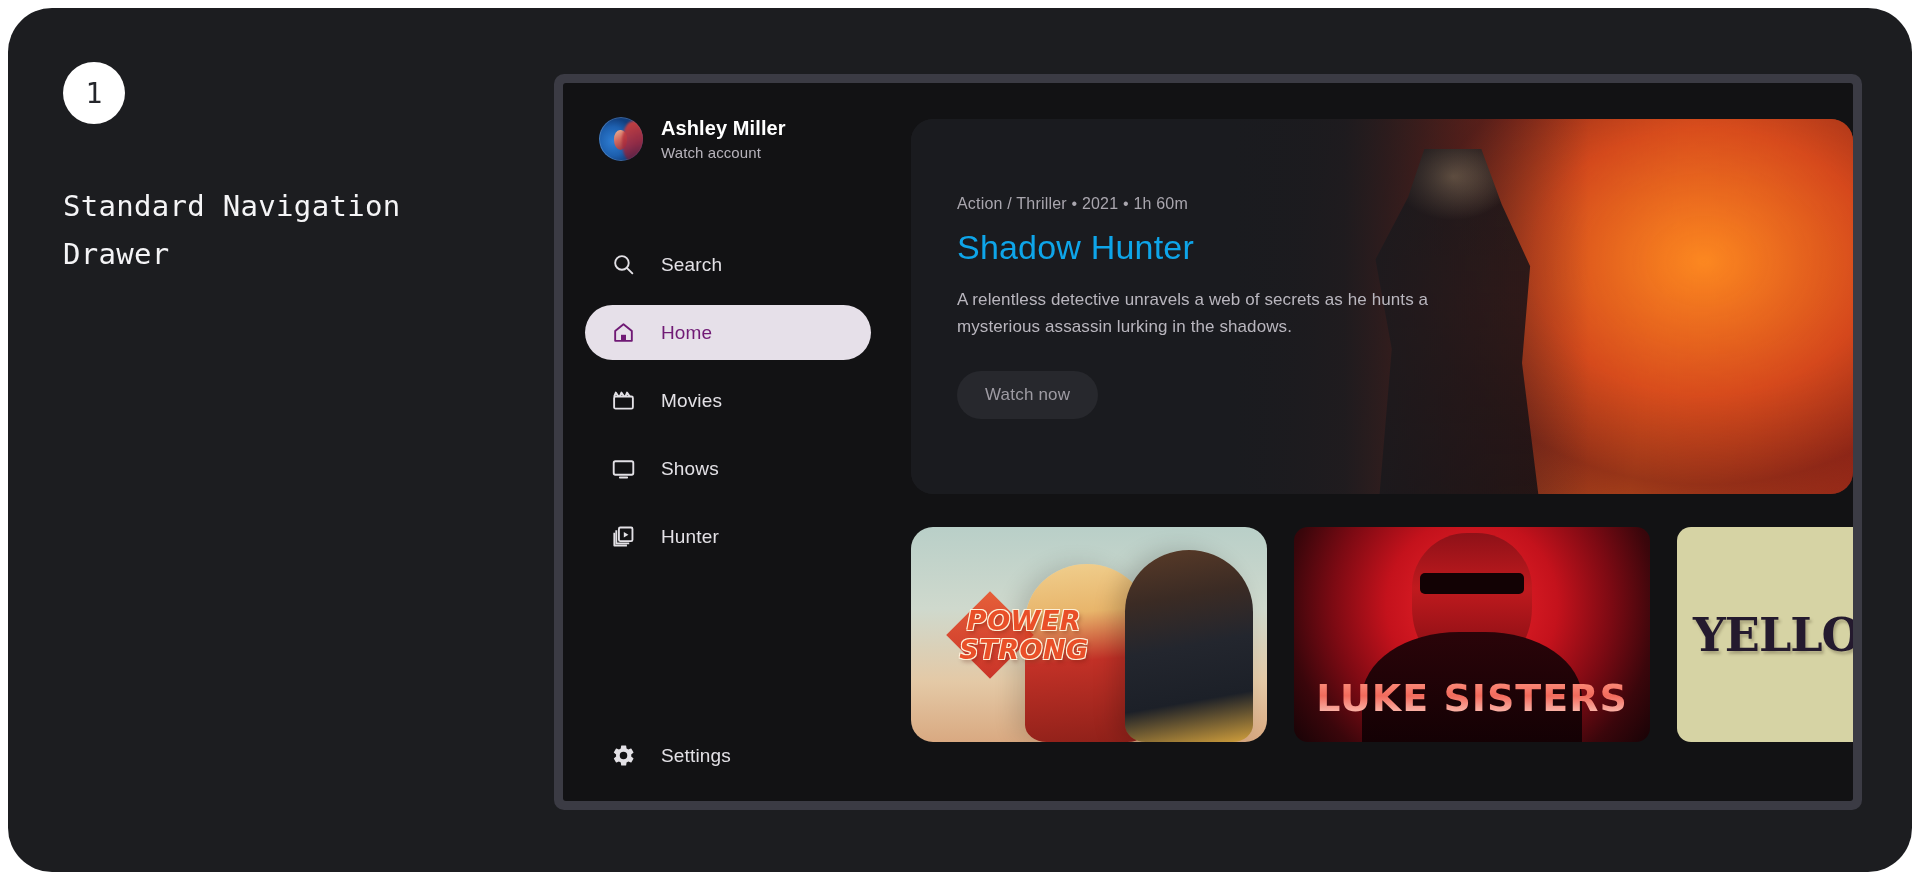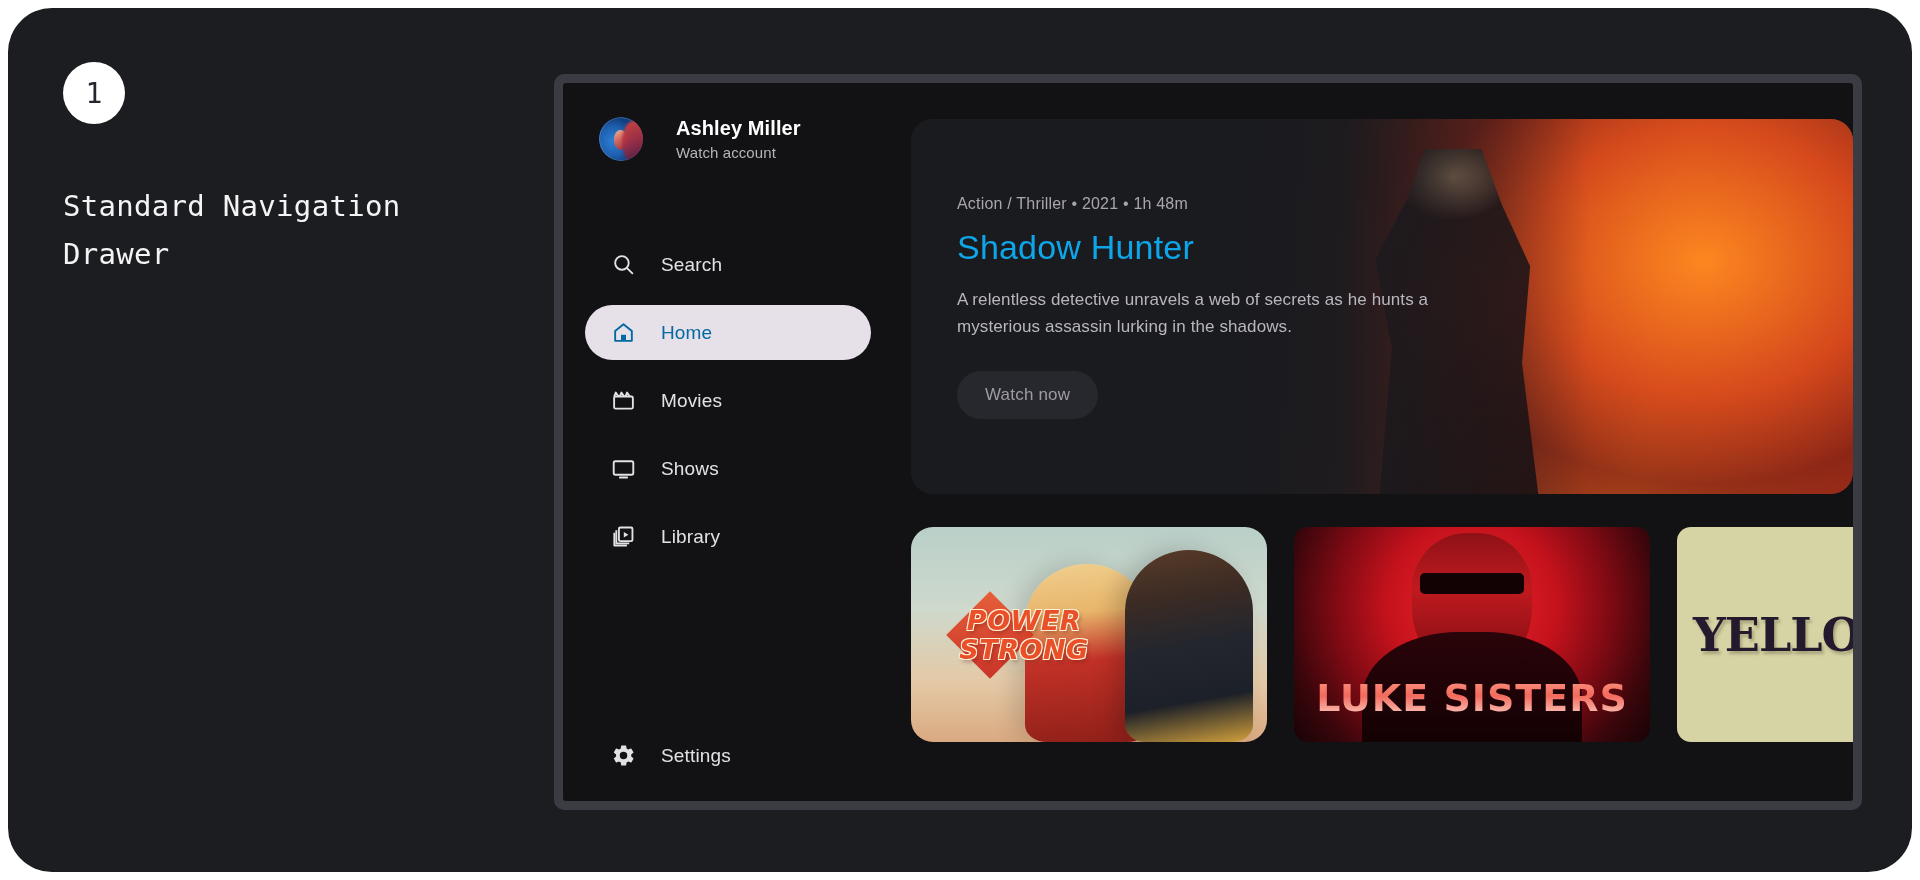--- a/index.html
+++ b/index.html
@@ -81,21 +81,21 @@
     width: 330px;
     flex: 0 0 330px;
     padding: 34px 22px 0 22px;
     display: flex;
     flex-direction: column;
   }
 
   .account-row {
     display: flex;
     align-items: center;
-    gap: 33px;
+    gap: 18px;
     padding-left: 14px;
     margin-bottom: 76px;
   }
   .avatar {
     width: 44px;
     height: 44px;
     border-radius: 50%;
     flex: 0 0 44px;
     position: relative;
     overflow: hidden;
@@ -149,21 +149,21 @@
     color: #e3e1e6;
     cursor: pointer;
   }
   .nav-item .nav-label {
     font-size: 19px;
     letter-spacing: 0.15px;
   }
   .nav-item svg { width: 25px; height: 25px; flex: 0 0 25px; display: block; }
   .nav-item.active {
     background: #e6e0e9;
-    color: #0369a1;
+    color: #701a75;
   }
   .nav-spacer { flex: 1 1 auto; min-height: 28px; }
   .nav-bottom { padding-bottom: 18px; text-align: center; }
 
   
   .content {
     flex: 1 1 auto;
     padding: 36px 0 0 18px;
     display: flex;
     flex-direction: column;
@@ -452,21 +452,21 @@
 
           <div class="nav-item">
             <span>
               <svg viewBox="0 0 24 24" fill="none" stroke="currentColor" stroke-width="1.8" stroke-linejoin="round">
                 <rect x="7.6" y="3.4" width="13" height="13" rx="1.3"></rect>
                 <path d="M5.1 6.1v12.5h12.4"></path>
                 <path d="M3.2 8.4v12.2h12.1"></path>
                 <path d="M12.3 7.6v5.4l4.4-2.7z" fill="currentColor" stroke="none"></path>
               </svg>
             </span>
-            <span class="nav-label">Library</span>
+            <span class="nav-label">Hunter</span>
           </div>
 
         </div>
 
         <div class="nav-spacer"></div>
 
         <div class="nav-bottom">
           <div class="nav-item">
             <span>
               <svg viewBox="0 0 24 24" fill="currentColor">
@@ -478,21 +478,21 @@
         </div>
 
       </nav>
 
       <main class="content">
 
         <section class="hero">
           <div class="hero-art"></div>
           <div class="hero-scrim"></div>
           <div class="hero-body">
-            <div class="hero-meta">Action / Thriller • 2021 • 1h 48m</div>
+            <div class="hero-meta">Action / Thriller • 2021 • 1h 60m</div>
             <h1 class="hero-title">Shadow Hunter</h1>
             <p class="hero-desc">A relentless detective unravels a web of secrets as he hunts a mysterious assassin lurking in the shadows.</p>
             <button class="watch-btn">Watch now</button>
           </div>
         </section>
 
         <section class="card-row">
 
           <div class="card card-power">
             <div class="fig-a"></div>

